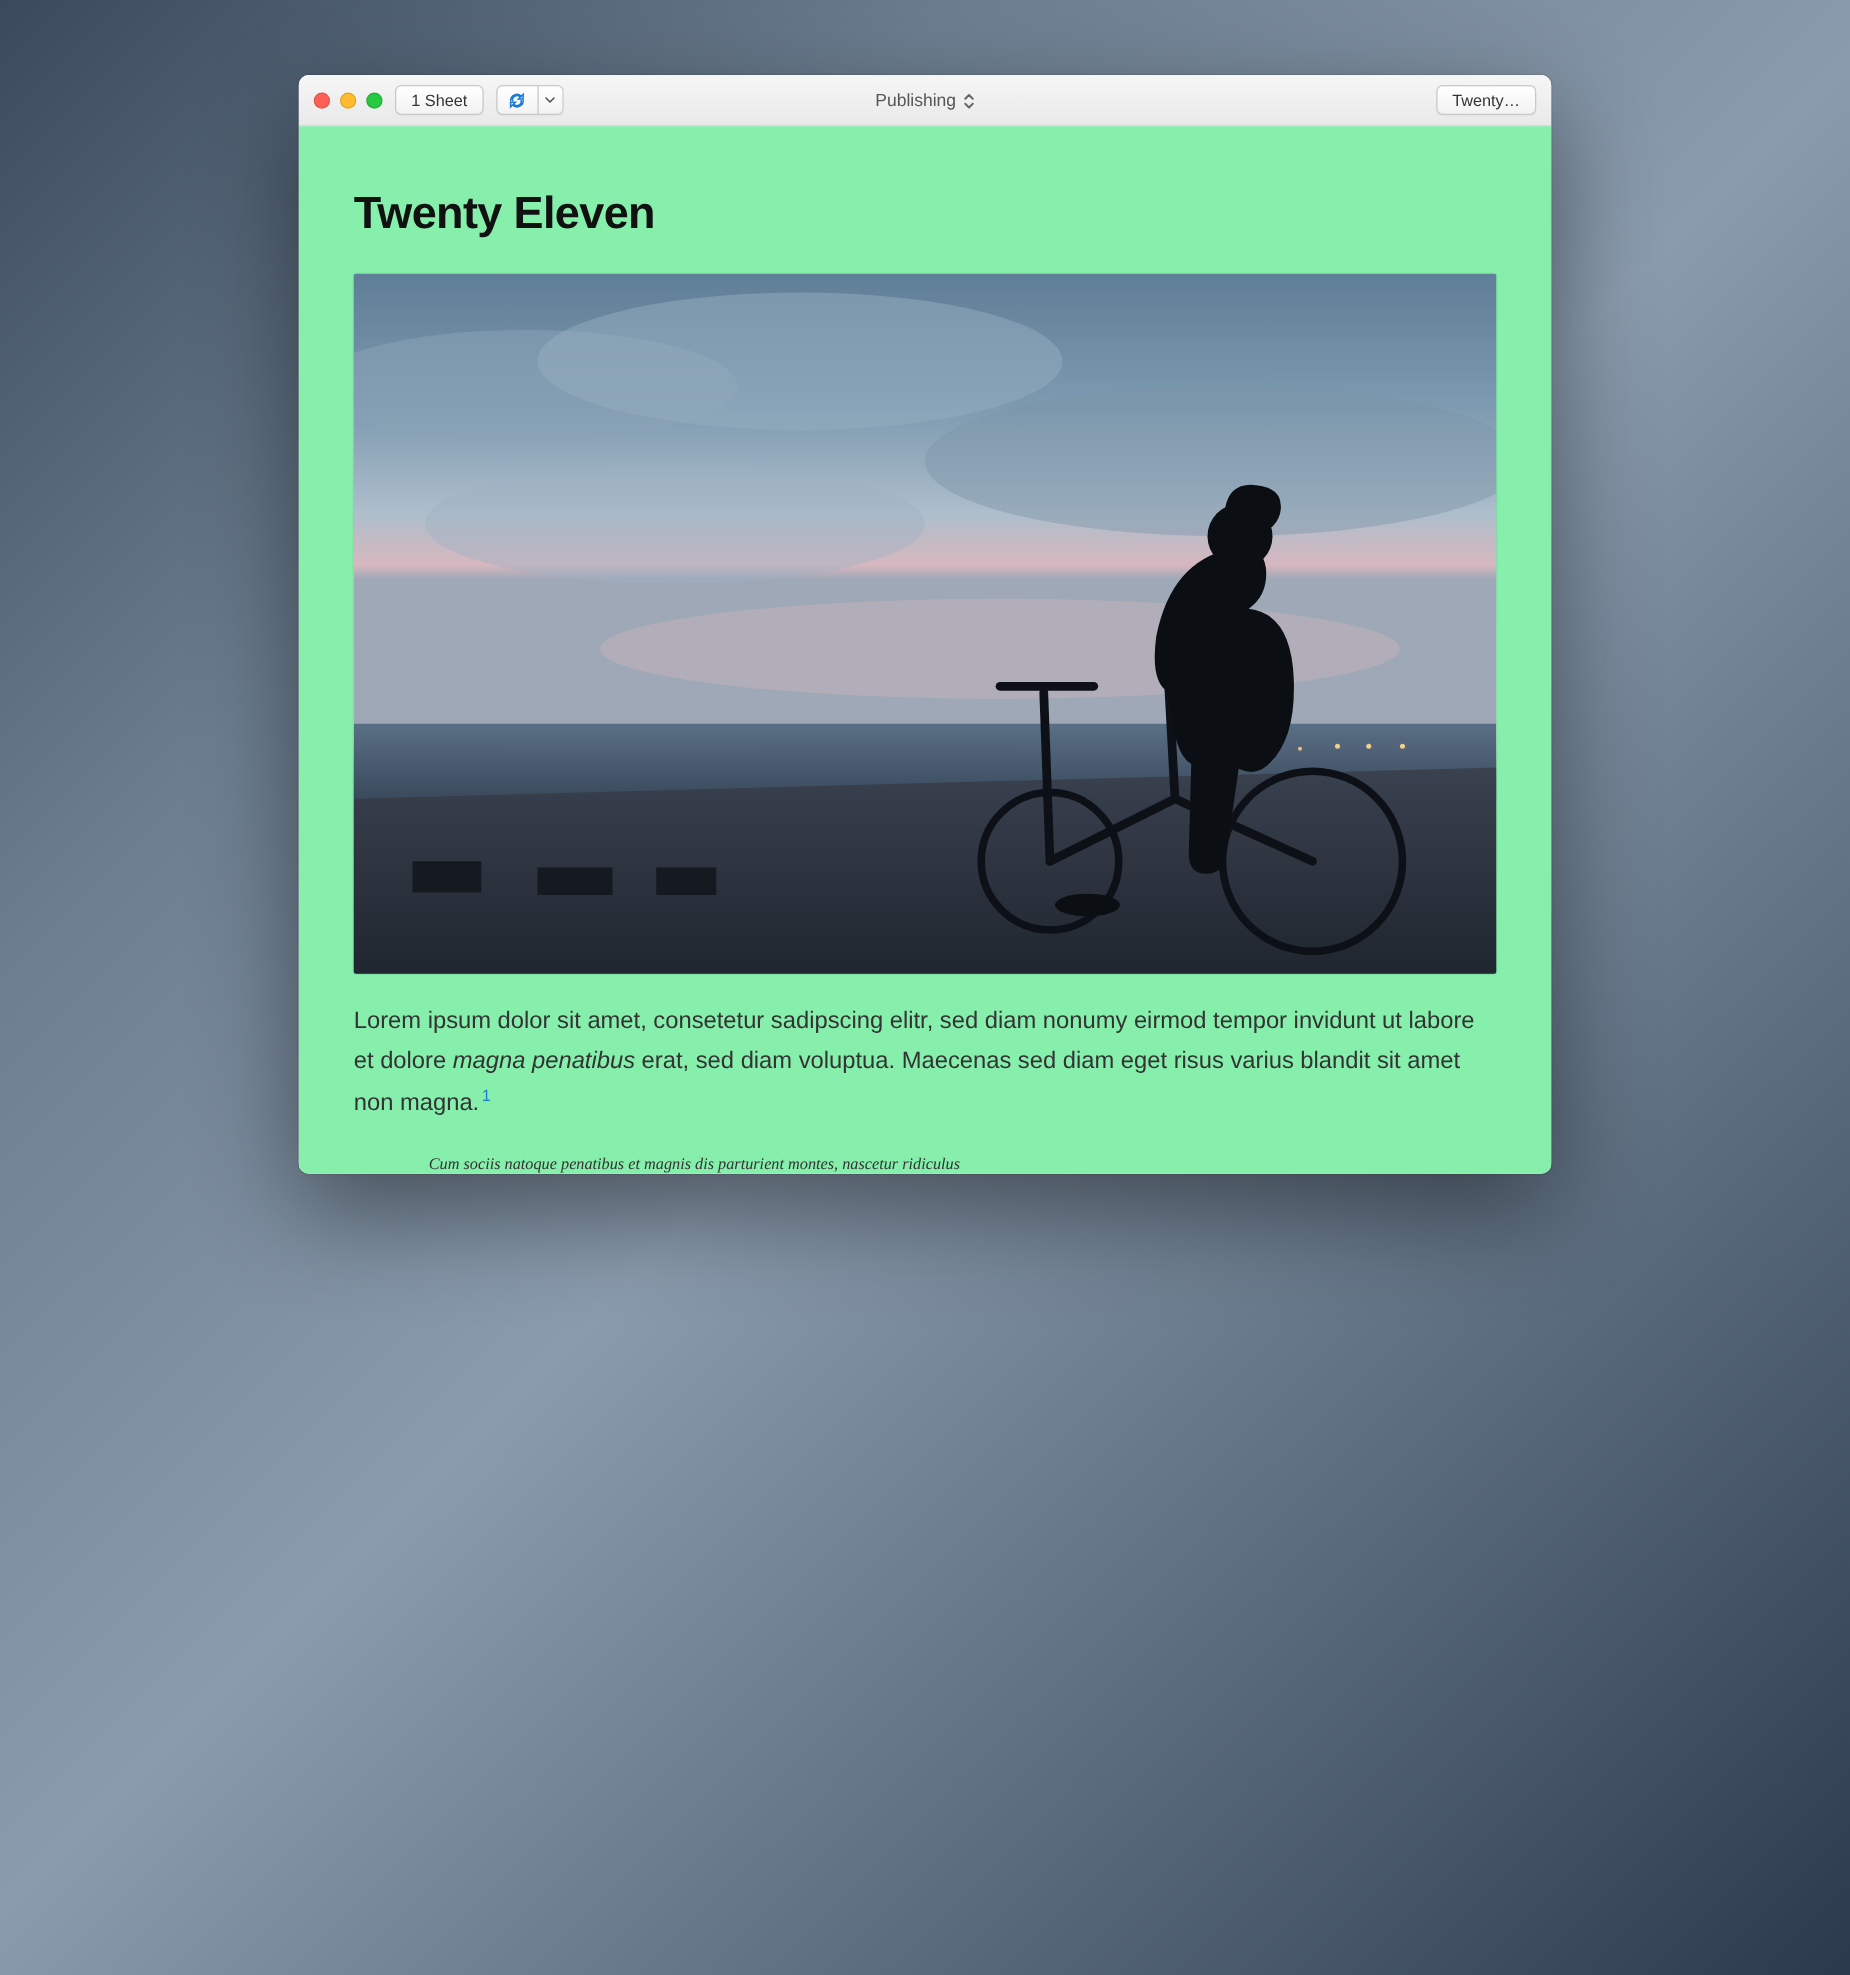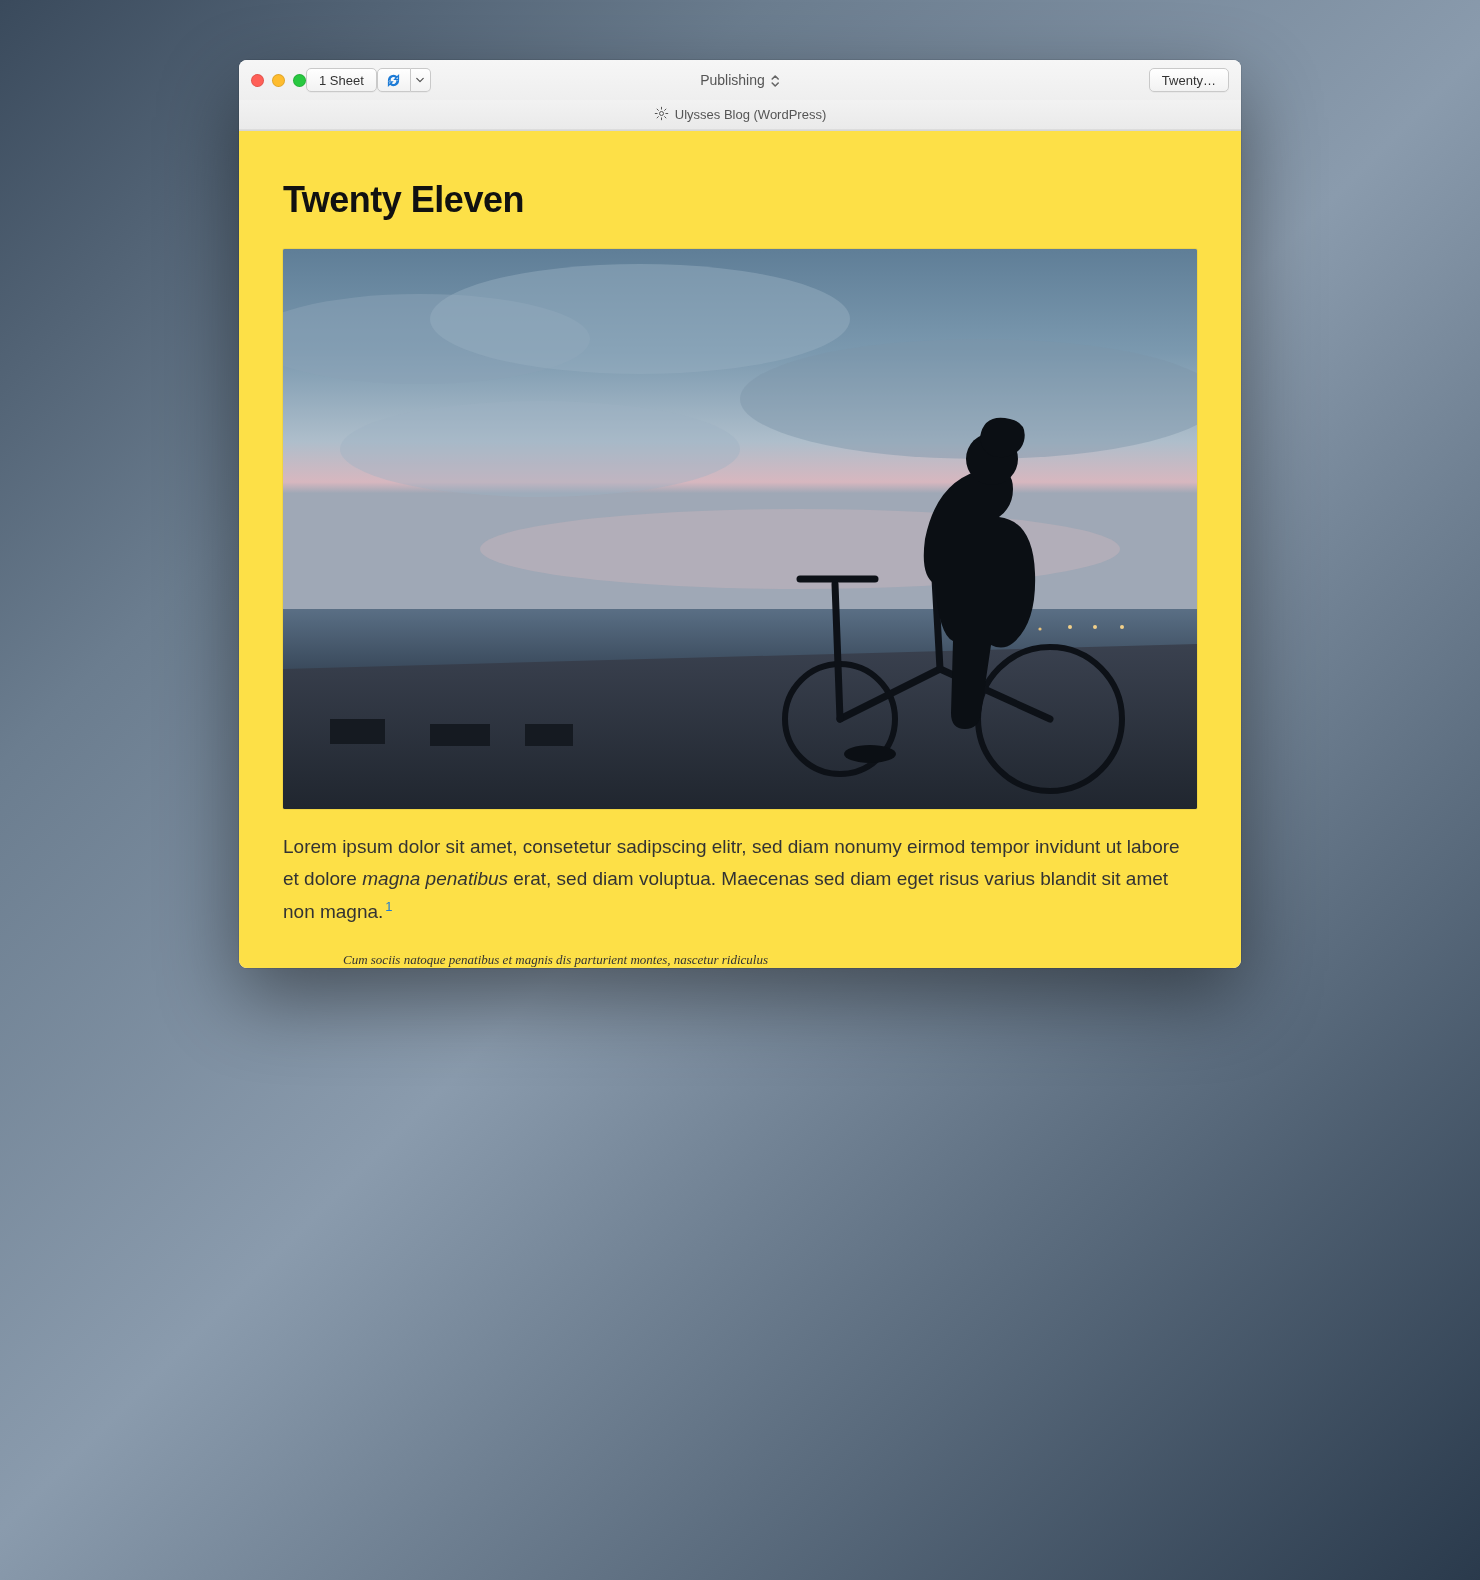--- a/index.html
+++ b/index.html
@@ -28,20 +28,21 @@
   
   .titlebar {
     background: linear-gradient(#f6f6f6, #e9e9e9);
     border-bottom: 1px solid #d6d6d6;
   }
   .titlebar-row {
     height: 40px;
     display: flex;
     align-items: center;
     padding: 0 12px;
+    gap: 10px;
     position: relative;
   }
   .traffic-lights { display: flex; gap: 8px; align-items: center; }
   .tl { width: 13px; height: 13px; border-radius: 50%; box-shadow: inset 0 0 0 1px rgba(0,0,0,0.12); }
   .tl.red { background:#ff5f57; }
   .tl.yellow { background:#febc2e; }
   .tl.green { background:#28c840; }
 
   .pill-btn {
     height: 24px;
@@ -87,21 +88,21 @@
     align-items: center;
     justify-content: center;
     gap: 6px;
     font-size: 13px;
     color: #555;
   }
   .gear-svg { width: 15px; height: 15px; }
 
   
   .content {
-    background: #fde047;
+    background: #86efac;
     padding: 48px 44px 0 44px;
     overflow: hidden;
   }
   .post-title {
     font-size: 36px;
     font-weight: 700;
     letter-spacing: -0.5px;
     color: #111;
     margin-bottom: 28px;
   }
@@ -186,29 +187,20 @@
         <span>Publishing</span>
         <svg class="updown-svg" viewBox="0 0 10 14">
           <path d="M2 5 L5 2 L8 5" fill="none" stroke="#666" stroke-width="1.6" stroke-linecap="round" stroke-linejoin="round"></path>
           <path d="M2 9 L5 12 L8 9" fill="none" stroke="#666" stroke-width="1.6" stroke-linecap="round" stroke-linejoin="round"></path>
         </svg>
       </div>
 
       <button class="pill-btn publish-right">Twenty…</button>
     </div>
 
-    <div class="subheader">
-      <span>
-        <svg class="gear-svg" viewBox="0 0 24 24">
-          <circle cx="12" cy="12" r="3.2" fill="none" stroke="#555" stroke-width="1.6"></circle>
-          <path d="M12 2v3M12 19v3M2 12h3M19 12h3M4.9 4.9l2.1 2.1M17 17l2.1 2.1M19.1 4.9 17 7M7 17l-2.1 2.1" stroke="#555" stroke-width="1.6" stroke-linecap="round"></path>
-        </svg>
-      </span>
-      <span>Ulysses Blog (WordPress)</span>
-    </div>
   </div>
 
   <div class="content">
     <h1 class="post-title">Twenty Eleven</h1>
 
     <div class="hero">
       <svg viewBox="0 0 920 560" preserveAspectRatio="xMidYMid slice">
         <defs>
           <linearGradient id="sky" x1="0" y1="0" x2="0" y2="1">
             <stop offset="0%" stop-color="#5f7e97"></stop>

